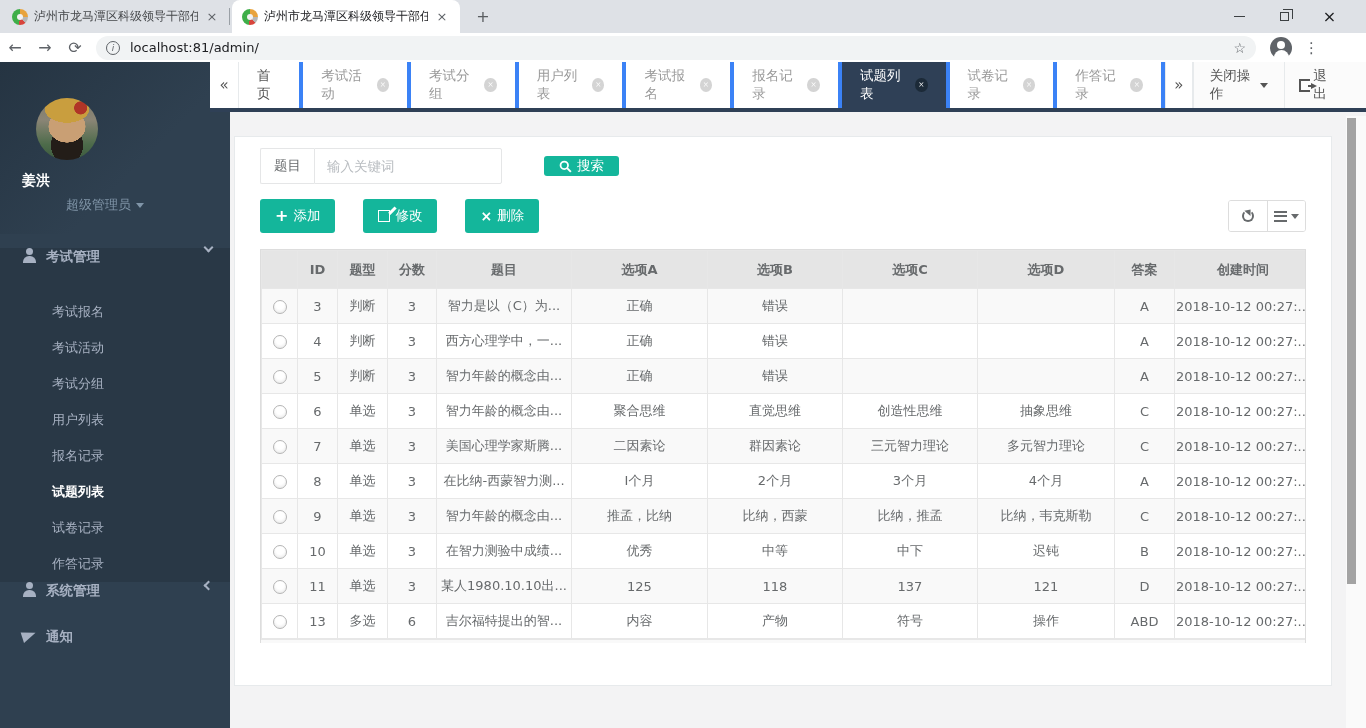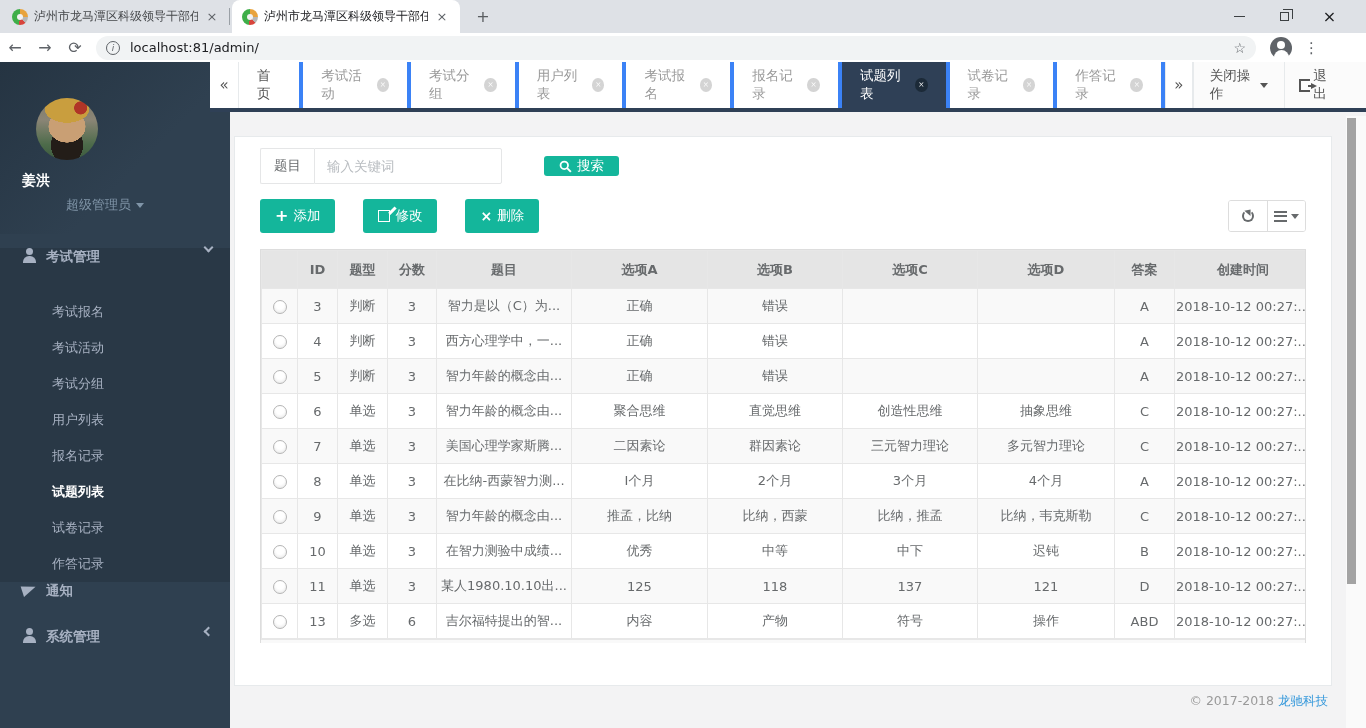--- a/index.html
+++ b/index.html
@@ -191,29 +191,29 @@
           <div class="submenu-item">考试分组</div>
           <div class="submenu-item">用户列表</div>
           <div class="submenu-item">报名记录</div>
           <div class="submenu-item active">试题列表</div>
           <div class="submenu-item">试卷记录</div>
           <div class="submenu-item">作答记录</div>
         </div>
       </div>
       <div class="menu-section">
         <div class="menu-head">
-          <span class="mi plane-ic"></span>
-          <span class="mh-label">通知</span>
-        </div>
-      </div>
-      <div class="menu-section">
-        <div class="menu-head">
           <span class="mi user-ic"></span>
           <span class="mh-label">系统管理</span>
           <span class="chev left"></span>
+        </div>
+      </div>
+      <div class="menu-section">
+        <div class="menu-head">
+          <span class="mi plane-ic"></span>
+          <span class="mh-label">通知</span>
         </div>
       </div>
     </div>
   </div>
 
   <div class="content">
     <div class="tabnav">
       <div class="tn-btn">«</div>
       <div class="tn-tab home">
           <span>首页</span>
@@ -486,23 +486,19 @@
     <td>操作</td>
     <td>ABD</td>
     <td>2018-10-12 00:27:...</td>
   </tr>
 </tbody>
             </table>
           </div>
 
         </div>
       </div>
-      <div class="page-footer">
-        <span>© 2017-2018</span>
-        <a>龙驰科技</a>
-      </div>
     </div>
   </div>
 
   <div class="scrollbar">
     <div class="scroll-thumb"></div>
   </div>
 </div>
 
 </body></html>

